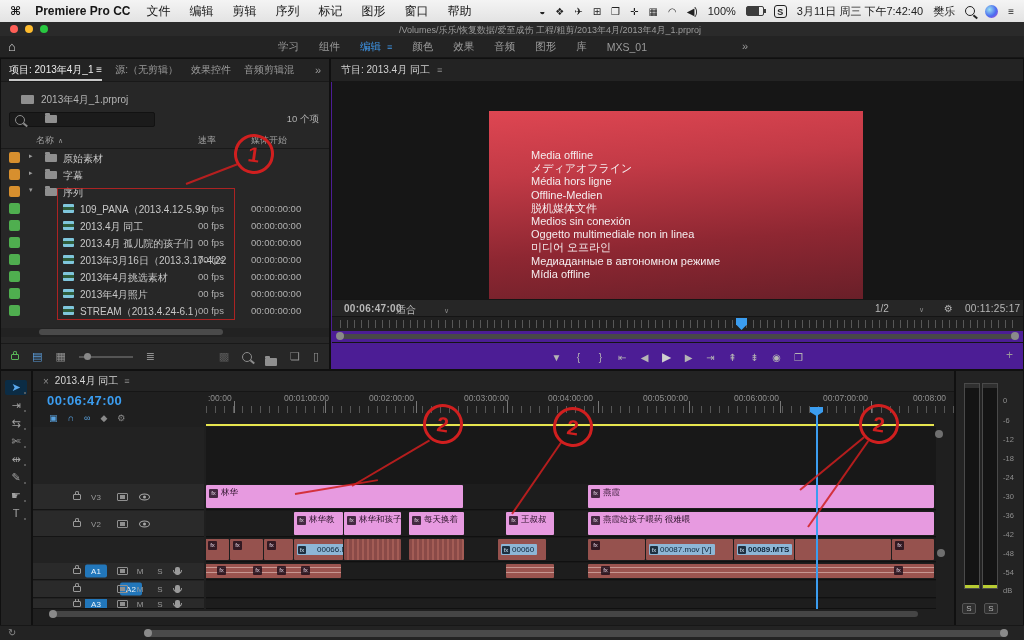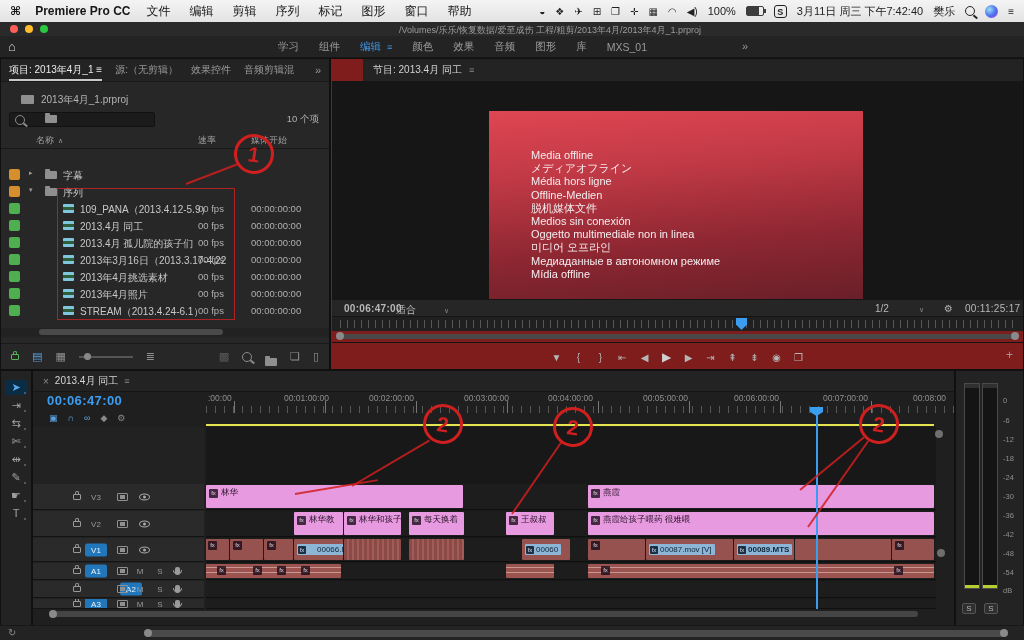--- a/index.html
+++ b/index.html
@@ -91,21 +91,21 @@
   .lock-ic{width:8px;height:6px;border:1px solid #9a9a9a;border-radius:1px;position:relative;box-sizing:border-box;}
   .lock-ic::before{content:'';position:absolute;left:1px;top:-4px;width:4px;height:4px;border:1px solid #9a9a9a;
     border-bottom:none;border-radius:3px 3px 0 0;box-sizing:border-box;}
   .lock-ic.green,{border-color:#58b658;}
   .lock-ic.green{border-color:#58b658;}
   .lock-ic.green::before{border-color:#58b658;}
   .zoom-slider{width:54px;height:2px;background:#555;position:relative;}
   .zoom-slider::before{content:'';position:absolute;left:5px;top:-3px;width:7px;height:7px;background:#888;border-radius:50%;}
 
   
-  #monitor{left:330px;top:58px;width:694px;height:312px;background:#7f1d1d;padding-left:32px;}
+  #monitor{left:330px;top:58px;width:694px;height:312px;background:#4c1d95;}
   .mon-tabs{height:22px;background:#232323;border-bottom:1px solid #181818;display:flex;align-items:center;
     gap:7px;padding:0 10px;font-size:10px;color:#d2d2d2;}
   .mon-viewer{position:absolute;left:1px;top:22px;width:691px;height:218px;background:#161616;}
   .offline-box{position:absolute;left:157px;top:30px;width:374px;height:208px;
     background:linear-gradient(175deg,#de4652 0%,#c23a46 28%,#8e2732 62%,#5f1d26 100%);}
   .offline-lines{position:absolute;left:42px;top:38px;}
   .off-line{font-size:11px;line-height:13.2px;color:#f4ecee;font-weight:500;white-space:nowrap;}
   .mon-controls{position:absolute;left:1px;top:240px;width:691px;height:18px;background:#262626;
     border-top:1px solid #151515;border-bottom:1px solid #151515;box-sizing:border-box;}
   .mon-controls>div{position:absolute;top:3px;font-size:10px;color:#b8b8b8;white-space:nowrap;}
@@ -287,20 +287,26 @@
       </div>
       <span class="pp-foldersearch folder-ic" style="position:absolute;"></span>
       <span class="pp-count">10 个项</span>
     </div>
     <div class="pp-cols">
         <div class="pp-col" style="left: 35px;">名称<div class="pp-sort" style="display: inline-block;">∧</div></div>
         <div class="pp-col" style="left: 197px;">速率</div>
         <div class="pp-col" style="left: 250px;">媒体开始</div>
       </div>
     <div id="pp-rows">
+        <div class="pp-row" style="top: 0px;">
+          <div class="swatch orange"></div>
+          <div class="pp-caret">▸</div>
+          <div class="folder-ic"></div>
+          <div class="pp-name" style="left: 62px;">原始素材</div>
+        </div>
         <div class="pp-row" style="top: 17px;">
           <div class="swatch orange"></div>
           <div class="pp-caret">▸</div>
           <div class="folder-ic"></div>
           <div class="pp-name" style="left: 62px;">字幕</div>
         </div>
         <div class="pp-row" style="top: 34px;">
           <div class="swatch orange"></div>
           <div class="pp-caret">▾</div>
           <div class="folder-ic"></div>
@@ -482,26 +488,20 @@
             <div class="chip" style="left: 52px;">V3</div>
             <div class="patch-ic" style="left: 84px;"></div>
             <div class="eye-ic" style="left: 106px;"></div>
           </div>
           <div class="th-row" style="top: 84px; height: 26px; padding-left: 44px;">
             <div class="lock-ic" style="left: 40px;"></div>
             <div class="chip" style="left: 52px;">V2</div>
             <div class="patch-ic" style="left: 84px;"></div>
             <div class="eye-ic" style="left: 106px;"></div>
           </div>
-          <div class="th-row" style="top: 111px; height: 24px;">
-            <div class="lock-ic" style="left: 40px;"></div>
-            <div class="chip blue" style="left: 52px;">V1</div>
-            <div class="patch-ic" style="left: 84px;"></div>
-            <div class="eye-ic" style="left: 106px;"></div>
-          </div>
           <div class="th-row" style="top: 136px; height: 17px;">
             <div class="lock-ic" style="left: 40px;"></div>
             <div class="chip blue" style="left: 52px;">A1</div>
             <div class="patch-ic" style="left: 84px;"></div>
             <div class="th-letter" style="left: 102px;">M</div>
             <div class="th-letter" style="left: 122px;">S</div>
             <div class="mic-ic" style="left: 142px;"></div>
           </div>
           <div class="th-row" style="top: 154px; height: 17px;">
             <div class="lock-ic" style="left: 40px;"></div>
@@ -578,21 +578,21 @@
               <div class="fxb loose">fx</div>
             </div>
             <div class="clip brown" style="left: 88px; width: 49px;">
               <div class="v1chip">
                 <div class="fxb">fx</div>
                 <div style="display: inline; margin-left: 9px;">00066.M</div>
               </div>
             </div>
             <div class="clip brown striped" style="left: 138px; width: 57px;"></div>
             <div class="clip brown striped" style="left: 203px; width: 55px;"></div>
-            <div class="clip brown" style="left: 316px; width: 48px;">
+            <div class="clip brown" style="left: 292px; width: 48px;">
               <div class="v1chip">
                 <div class="fxb">fx</div>
                 <div style="display: inline;">00060</div>
               </div>
             </div>
             <div class="clip brown" style="left: 382px; width: 57px;">
               <div class="fxb loose">fx</div>
             </div>
             <div class="clip brown" style="left: 440px; width: 87px;">
               <div class="v1chip">

